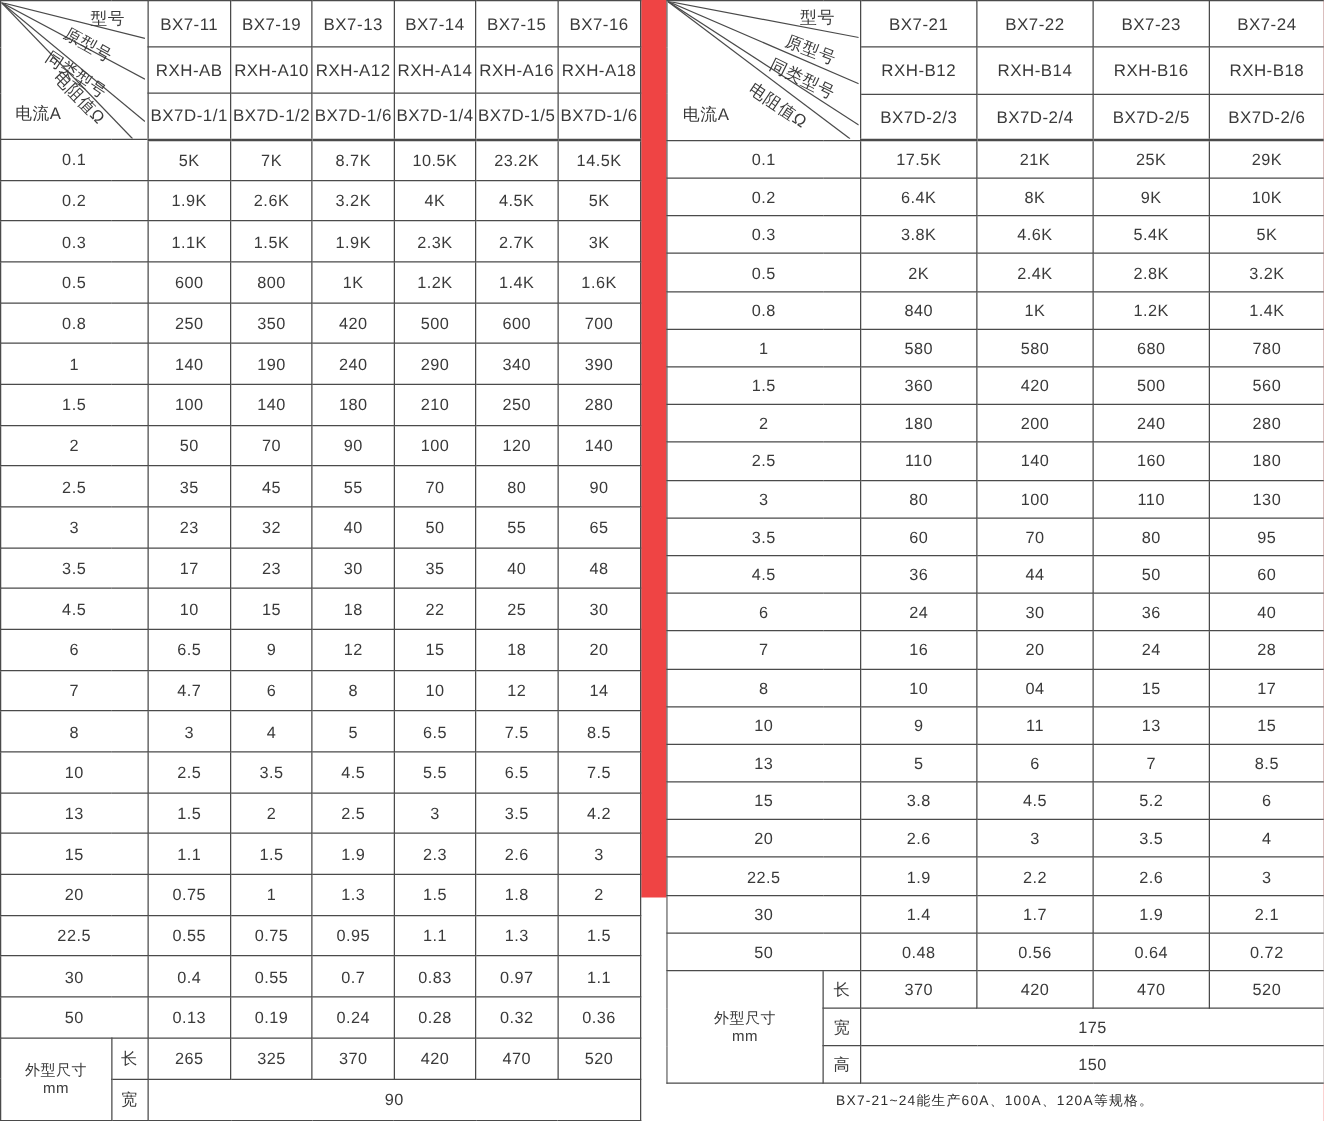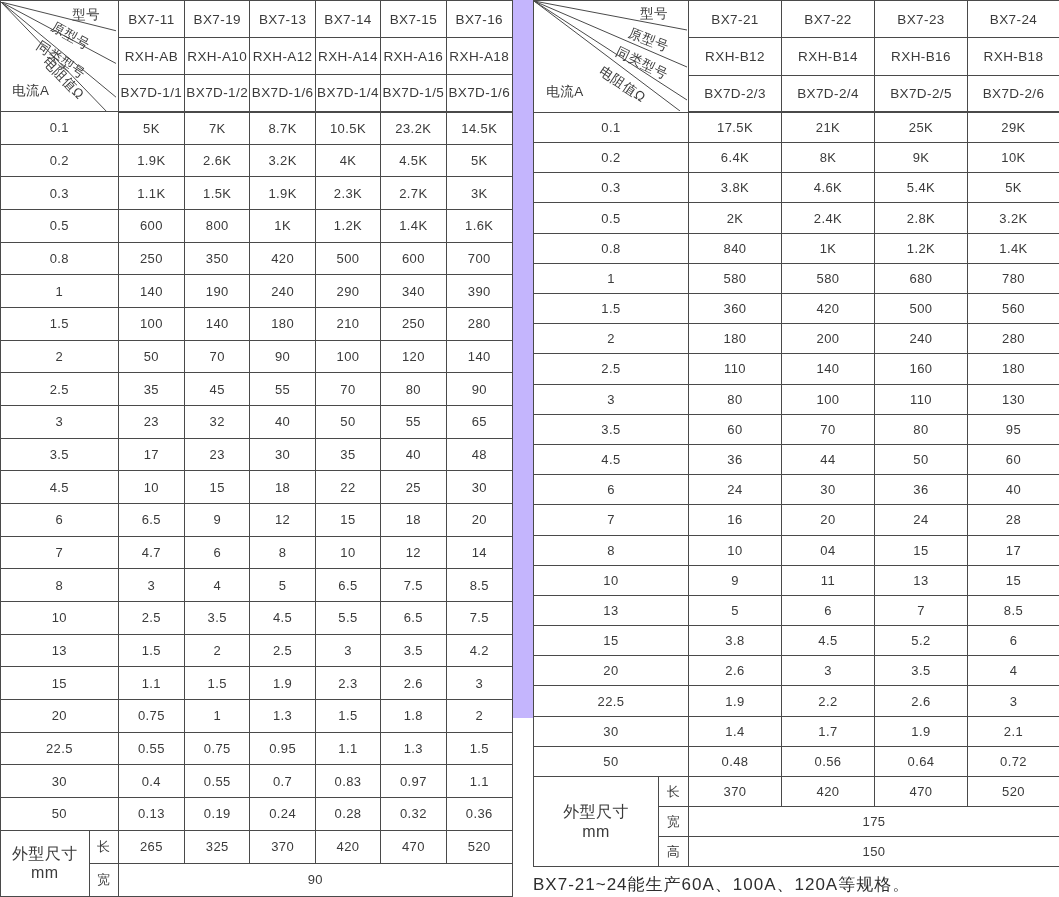--- a/index.html
+++ b/index.html
@@ -3,21 +3,21 @@
 <meta charset="utf-8">
 <style>
   * { box-sizing: border-box; }
   html, body { margin: 0; padding: 0; }
   body {
     width: 1059px; height: 897px; overflow: hidden;
     background: #ffffff;
     font-family: "Liberation Sans", sans-serif;
     color: #3a3a3a;
   }
-  .page { position: relative; width: 1059px; height: 718px; background: #c4b5fd; }
+  .page { position: relative; width: 1059px; height: 718px; background: #ef4444; }
 
   .tbl-wrap { position: absolute; top: 0; overflow: hidden; }
   .tbl-wrap.left  { left: 0;    width: 514px; height: 897px; }
   .tbl-wrap.right { left: 533px; width: 526px; height: 897px; }
 
   table.tbl {
     border-collapse: collapse; table-layout: fixed;
     background: #fff;
   }
   .t-left  { width: 513px; }
@@ -41,25 +41,26 @@
   .t-right tr.dim  { height: 30px; }
 
   td.corner { padding: 0; }
   td.corner svg { display: block; }
   .corner-line { stroke: #4a4a4a; stroke-width: 1; fill: none; }
   .corner-text {
     font-family: "Liberation Sans", sans-serif;
     font-size: 13.5px; fill: #3a3a3a; letter-spacing: 0.5px;
   }
 
-  td.dimlab div { line-height: 1.2; font-size: 16px; }
+  td.dimlab div { line-height: 1.2; font-size: 12px; }
 
   .footer-note {
     margin-top: 6px; width: 100%;
-    font-size: 17px; letter-spacing: 1px;
+    text-align: center;
+    font-size: 11px; letter-spacing: 1px;
     color: #2e2e2e;
   }
 </style>
 </head>
 <body>
 
 <div class="page">
 
   <div class="tbl-wrap left">
     <table class="tbl t-left">

